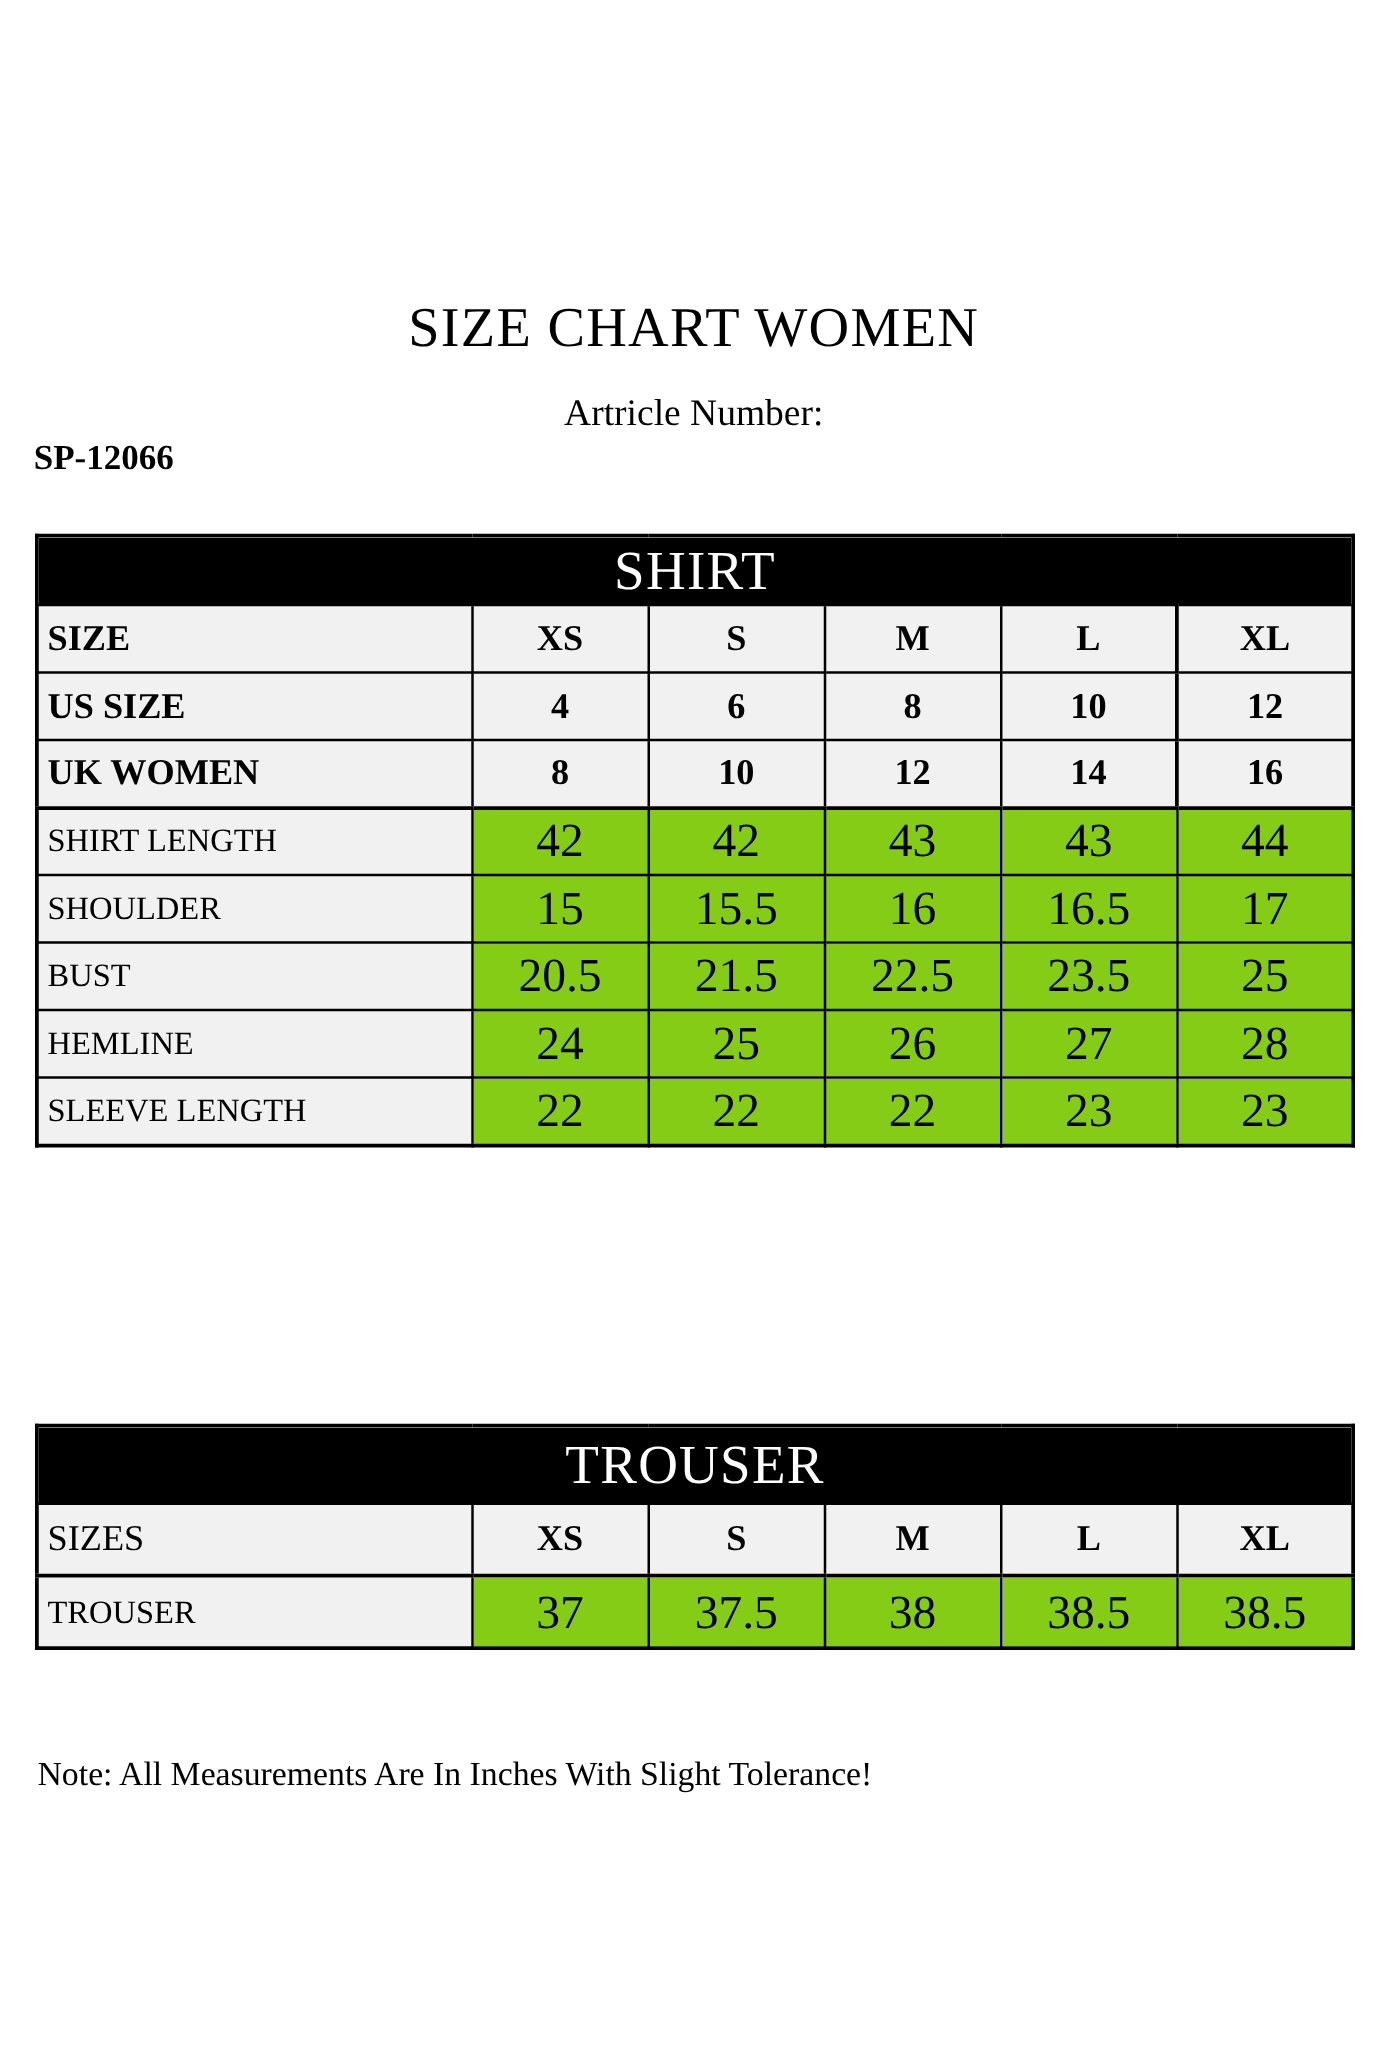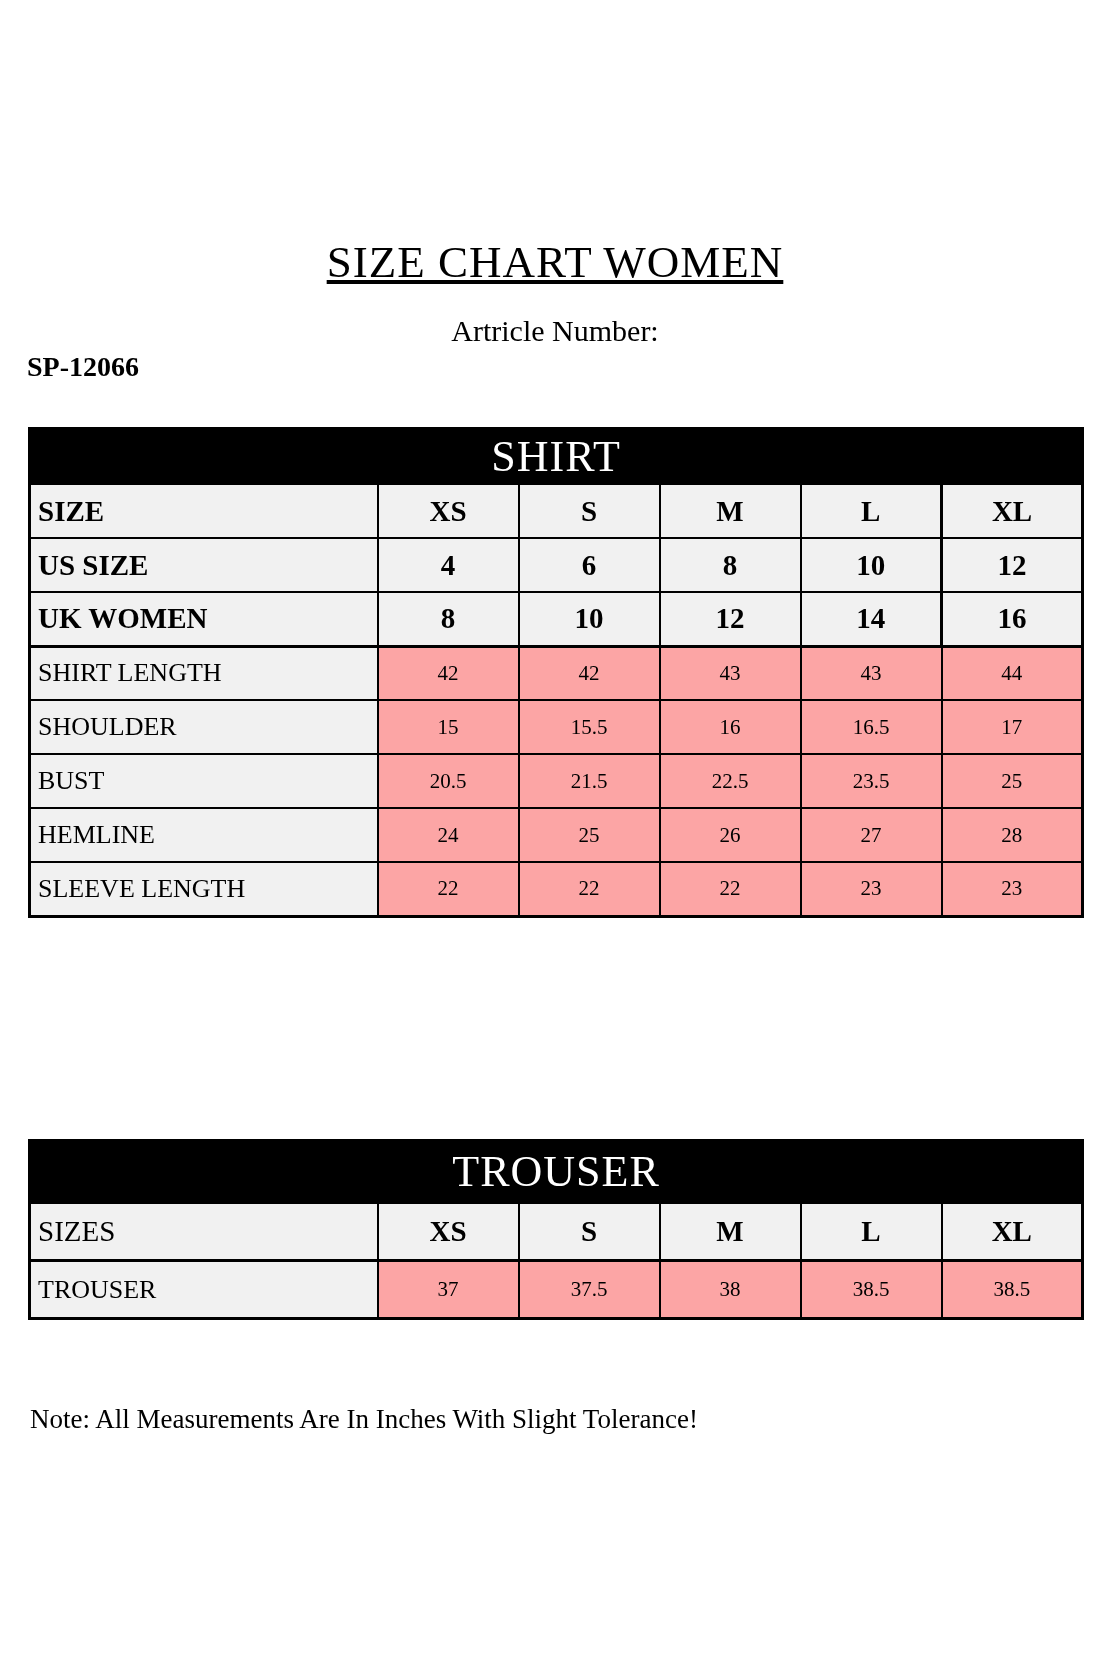--- a/index.html
+++ b/index.html
@@ -13,21 +13,20 @@
     overflow: hidden;
   }
 
   .title {
     position: absolute;
     top: 238px; left: 0; width: 100%;
     text-align: center;
     font-size: 45px;
     letter-spacing: 1px;
     line-height: 1.1;
-    text-decoration: underline;
   }
   .article-label {
     position: absolute;
     top: 314px; left: 0; width: 100%;
     text-align: center;
     font-size: 30px;
   }
   .article-number {
     position: absolute;
     top: 351px; left: 0; width: 100%;
@@ -83,22 +82,22 @@
   .last-size-row td { border-bottom-width: 3px; }
   .shirt .size-row td:last-child { border-left-width: 3px; }
 
   .measure-row td.label-cell {
     background: #f1f1f1;
     font-size: 26px;
     padding-left: 7px;
     text-align: left;
   }
   .measure-row td.value-cell {
-    background: #fca5a5;
-    font-size: 21px;
+    background: #84cc16;
+    font-size: 38px;
     text-align: center;
   }
 
   .note {
     position: absolute;
     top: 1404px; left: 30px;
     font-size: 27px;
   }
 </style>
 </head>

